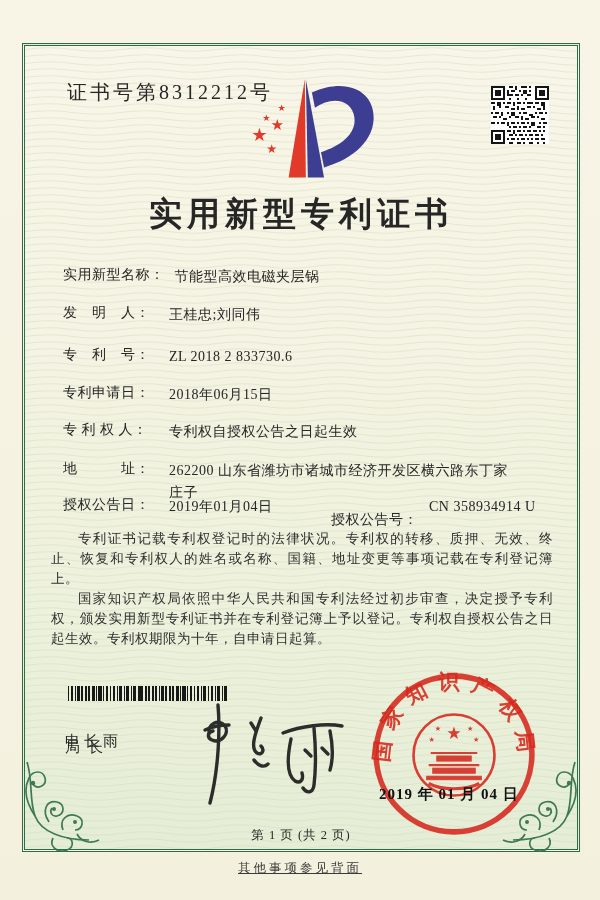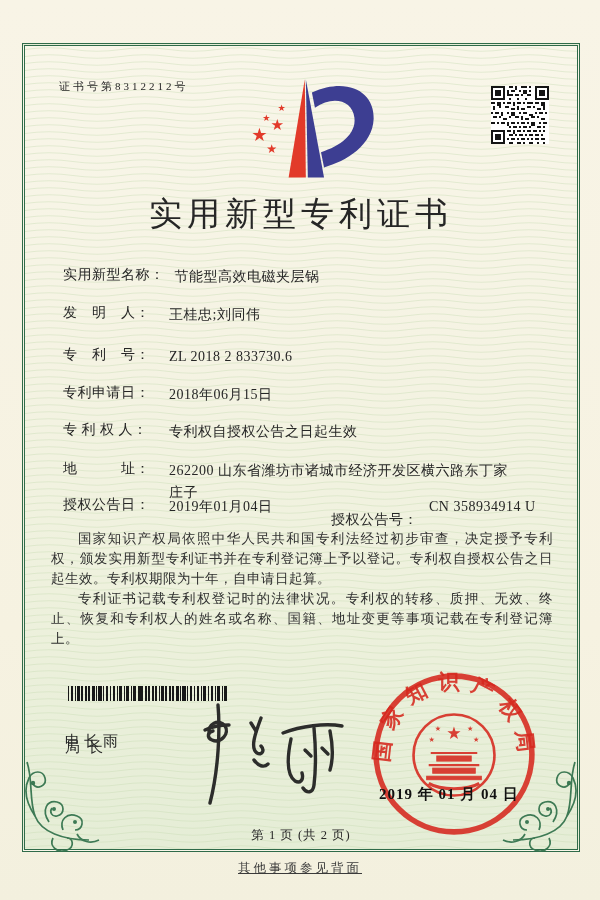--- a/index.html
+++ b/index.html
@@ -7,25 +7,25 @@
     position:relative;width:600px;height:900px;overflow:hidden;
     background:linear-gradient(180deg,#f8f4e6 0%,#f6f2e1 70%,#f3f0de 100%);
     font-family:"Liberation Serif","DejaVu Serif",serif;color:#262626;
   }
   .frame{
     position:absolute;left:22px;top:43px;width:552px;height:803px;
     border:3px double #2f6b49;
     background:linear-gradient(180deg,#f9f6e9 0%,#f5f3e3 38%,#eef1dd 68%,#e5edd6 100%);
   }
   .guilloche{position:absolute;left:0;top:0;width:100%;height:100%;pointer-events:none;}
-  .cert-no{position:absolute;left:34px;top:33px;font-size:11px;letter-spacing:3px;}
+  .cert-no{position:absolute;left:42px;top:33px;font-size:20px;letter-spacing:3px;}
   .logo{position:absolute;left:214px;top:30px;width:162px;height:114px;}
   .qr{position:absolute;left:466px;top:40px;width:58px;height:58px;}
   .title{position:absolute;left:0;top:146px;width:100%;margin:0;text-align:center;
-    font-size:33px;font-weight:400;letter-spacing:5px;}
+    font-size:33px;font-weight:700;letter-spacing:5px;}
   .field-row{position:absolute;left:38px;width:486px;font-size:14px;}
   .f-label{display:inline-block;min-width:96px;letter-spacing:.5px;vertical-align:top;}
   .f-value{display:inline-block;margin-left:10px;max-width:352px;line-height:1.55;vertical-align:top;letter-spacing:.5px;}
   .pair2{position:absolute;left:268px;top:0;}
   .pair2 .f-label{min-width:88px;margin-top:15px;}
   .body-text{position:absolute;left:26px;top:483px;width:502px;font-size:13.5px;
     line-height:20px;text-align:justify;color:#303030;}
   .body-text p{margin:0;text-indent:2em;letter-spacing:.5px;}
   .barcode{position:absolute;left:43px;top:640px;width:160px;height:15px;
     background-image:
@@ -214,22 +214,22 @@
       <span class="f-label">地　　　址：</span><span class="f-value">262200 山东省潍坊市诸城市经济开发区横六路东丁家庄子</span>
     </div>
     <div class="field-row" style="top:450px">
       <span class="f-label">授权公告日：</span><span class="f-value">2019年01月04日</span>
       <span class="pair2">
         <span class="f-label">授权公告号：</span><span class="f-value">CN 358934914 U</span>
       </span>
     </div>
 
     <div class="body-text">
+      <p>专利证书记载专利权登记时的法律状况。专利权的转移、质押、无效、终止、恢复和专利权人的姓名或名称、国籍、地址变更等事项记载在专利登记簿上。</p>
       <p>国家知识产权局依照中华人民共和国专利法经过初步审查，决定授予专利权，颁发实用新型专利证书并在专利登记簿上予以登记。专利权自授权公告之日起生效。专利权期限为十年，自申请日起算。</p>
-      <p>专利证书记载专利权登记时的法律状况。专利权的转移、质押、无效、终止、恢复和专利权人的姓名或名称、国籍、地址变更等事项记载在专利登记簿上。</p>
     </div>
 
     <div class="barcode"></div>
 
     <div class="official-title">局长</div>
     <div class="official-name">申长雨</div>
 
     <svg class="sig" viewBox="0 0 160 115" xmlns="http://www.w3.org/2000/svg">
       <g fill="none" stroke="#1d1d1d" stroke-width="3.4" stroke-linecap="round" opacity="0.92">
         <path d="M23 7 C 25 30 24 70 15 105"></path>

